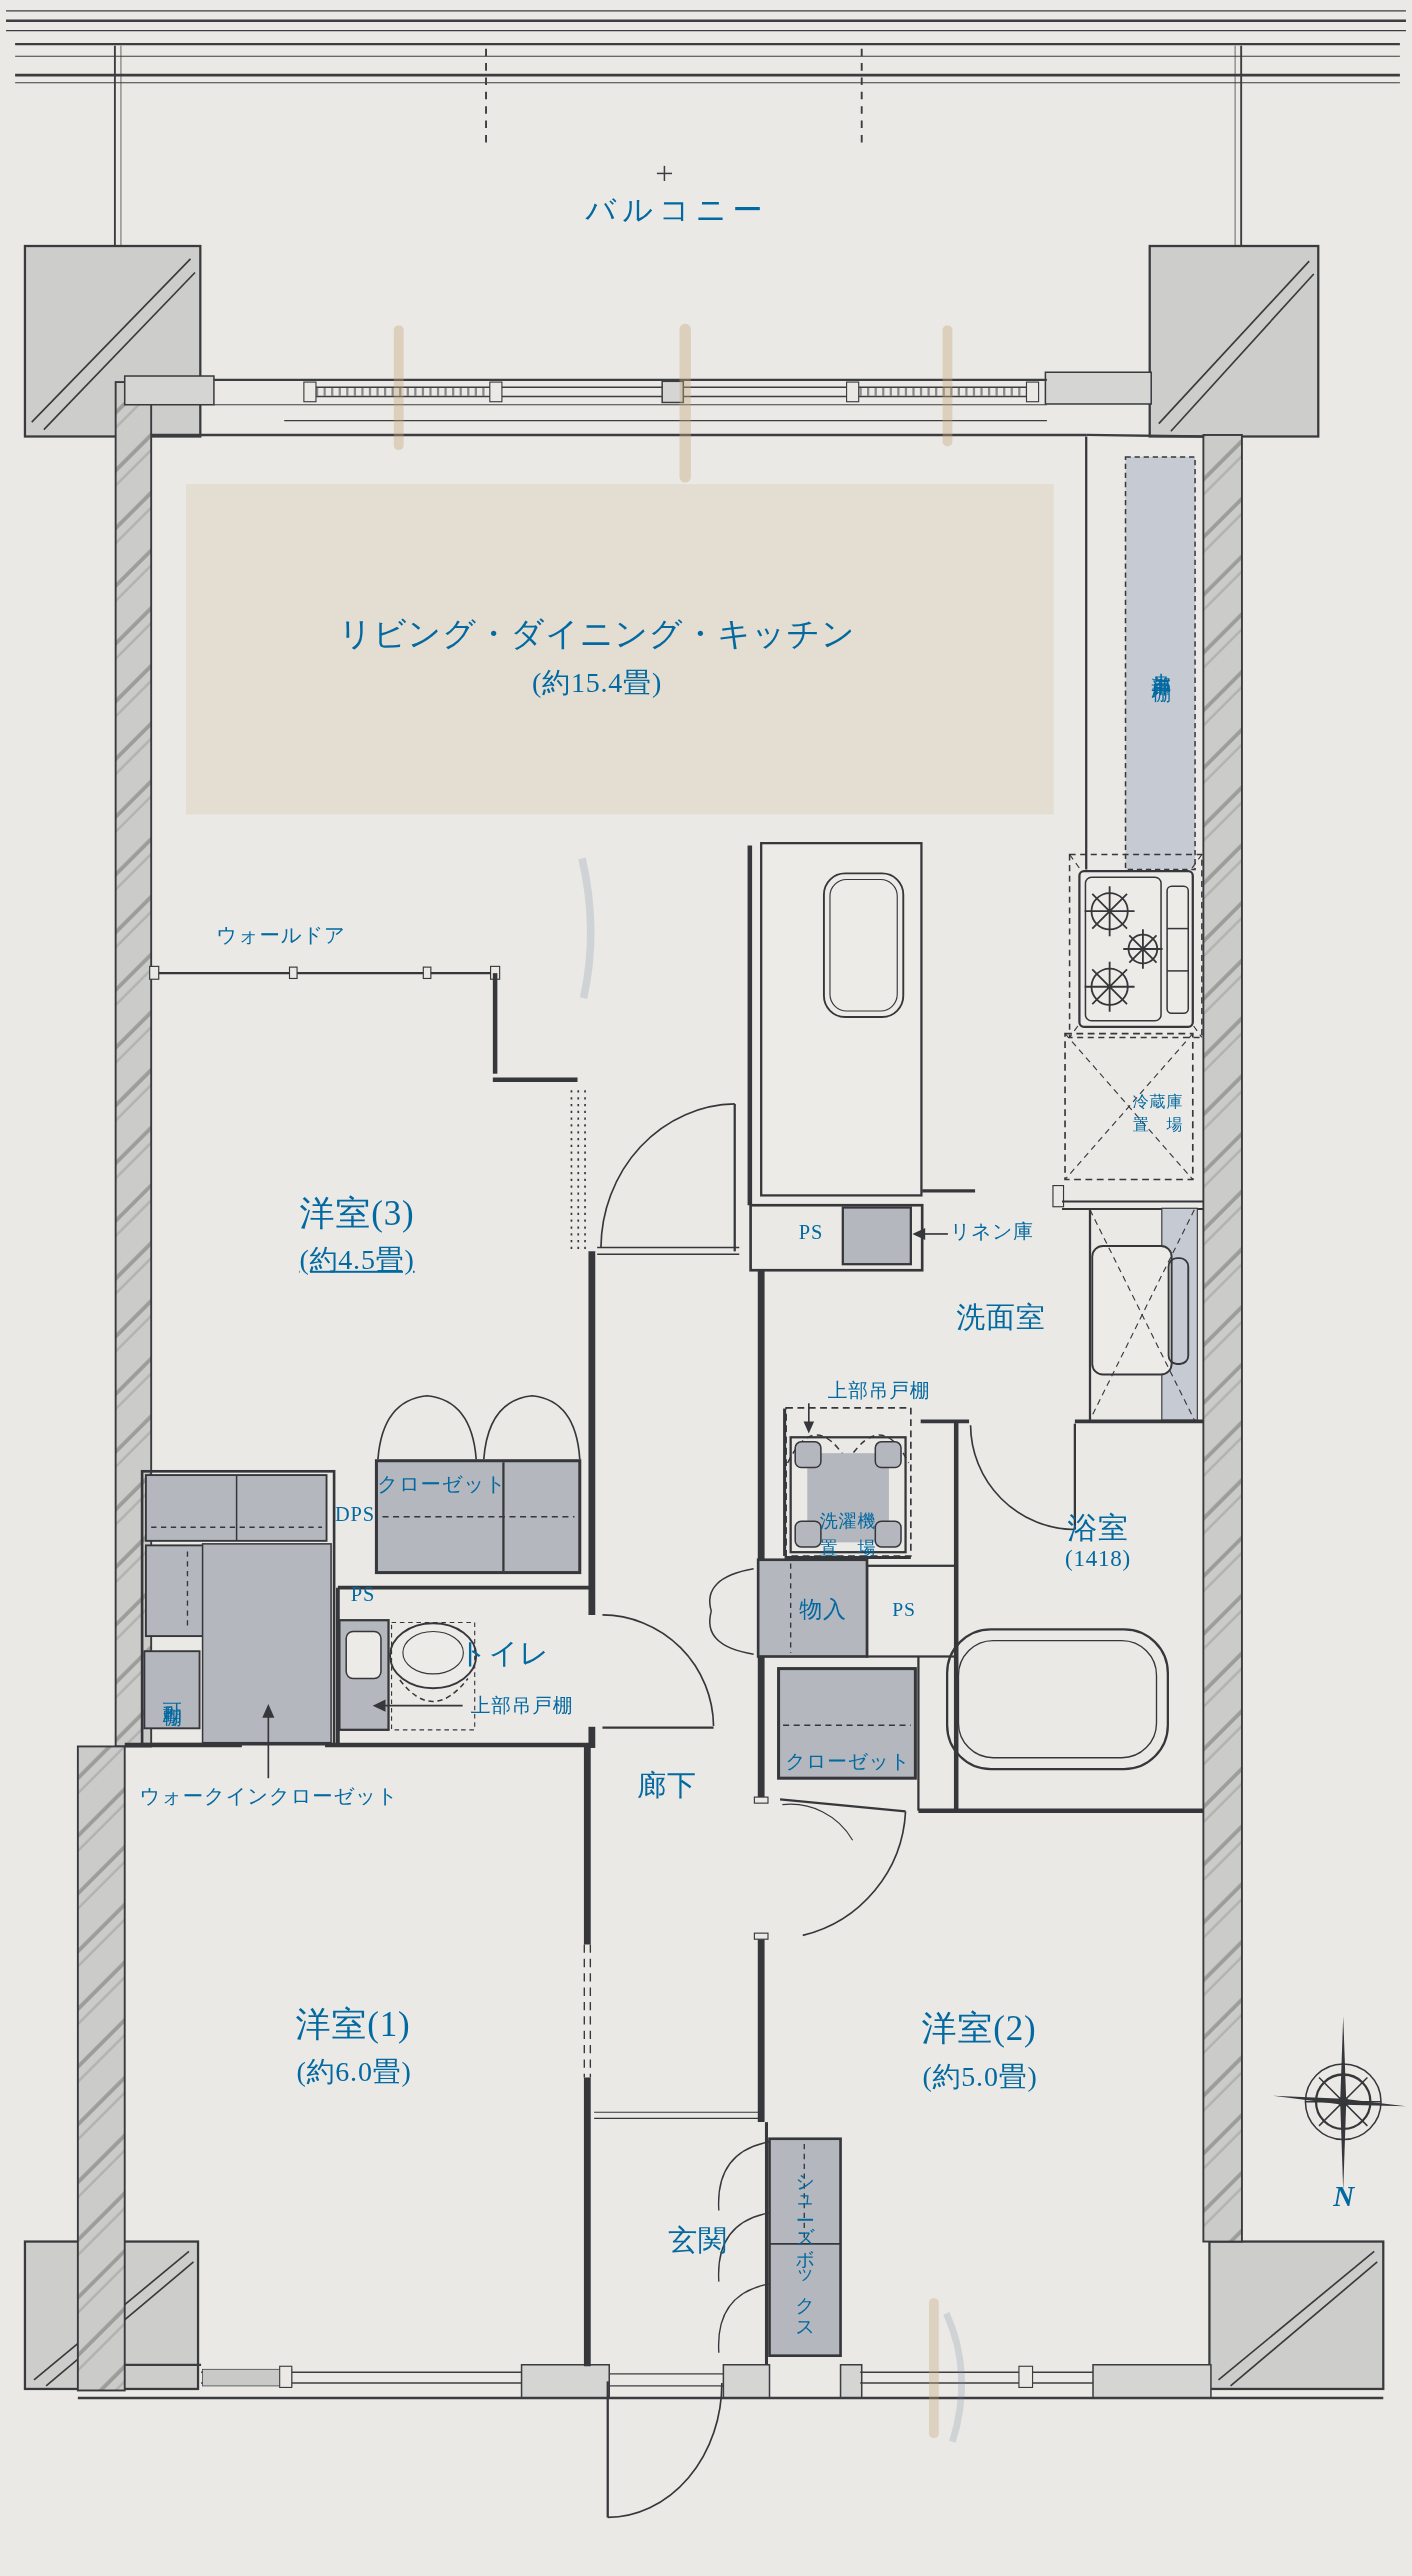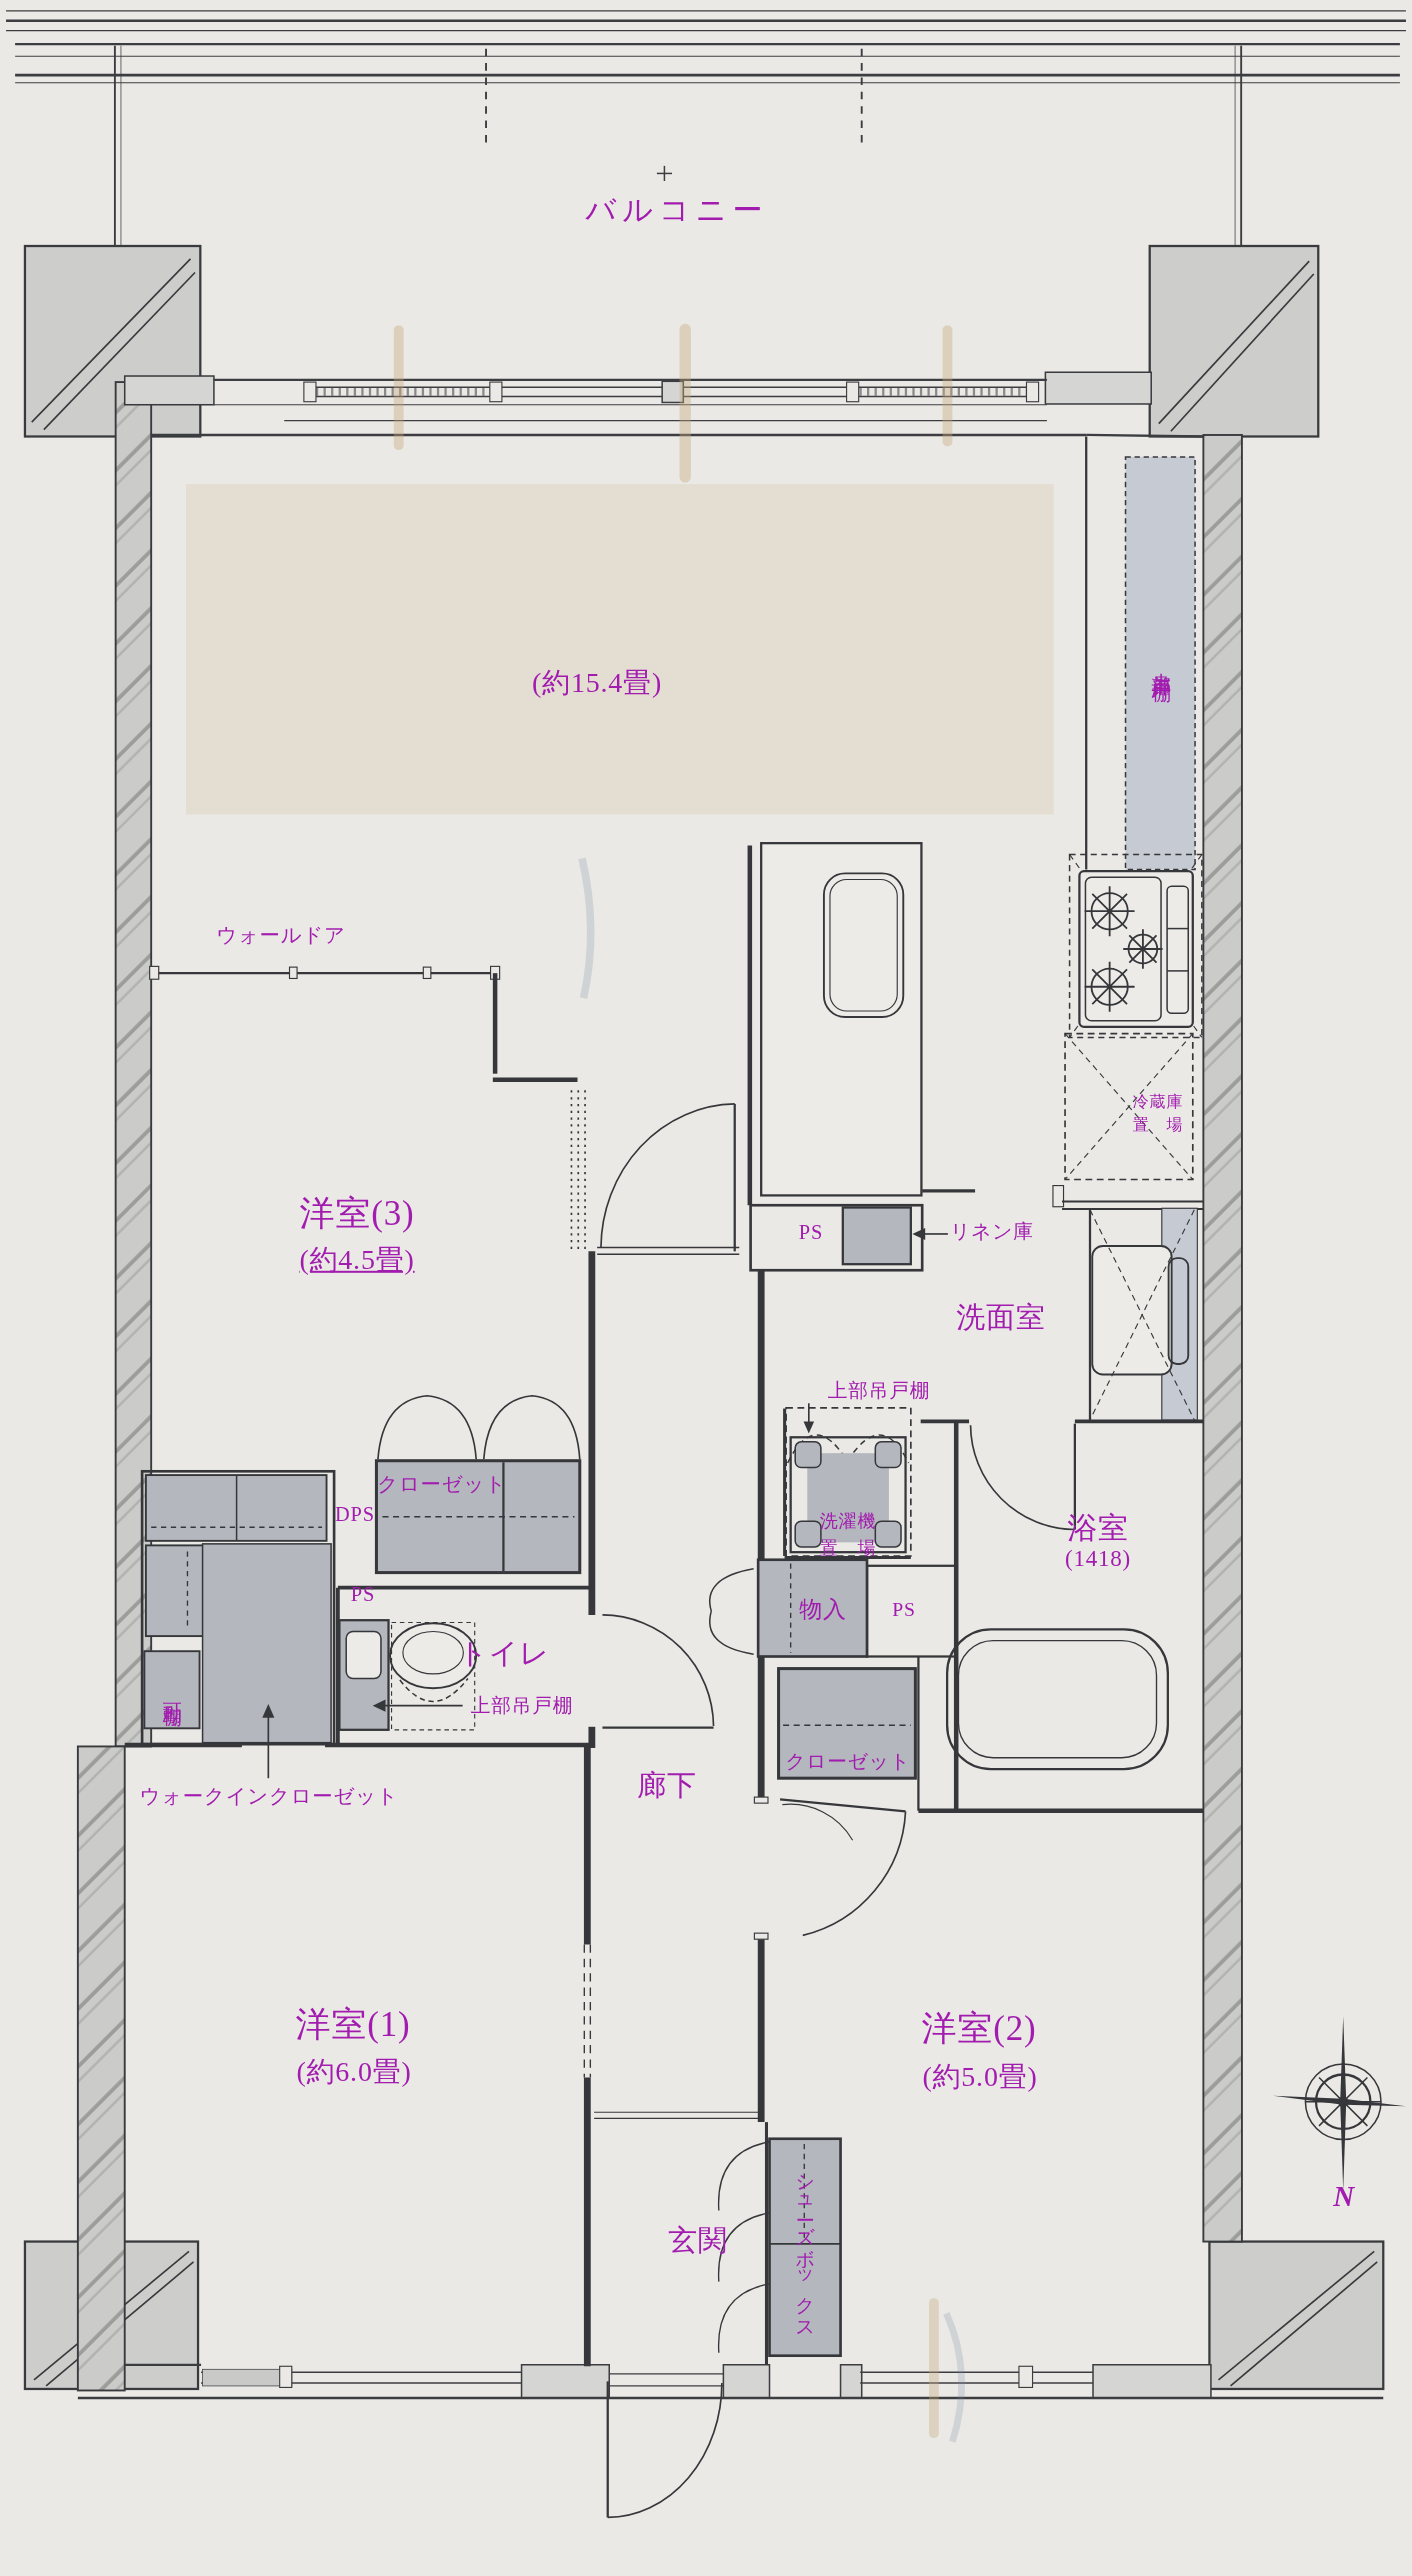--- a/index.html
+++ b/index.html
@@ -1,20 +1,20 @@
 <!DOCTYPE html>
 <html style="font-size:12px"><head>
 <meta charset="utf-8">
 <style>
   html,body{margin:0;padding:0;background:#d8d7d3;}
   #stage{position:relative;width:1412px;height:2576px;background:#eae9e5;overflow:hidden;
          font-family:"Liberation Serif","DejaVu Serif",serif;color:#2e2f33;}
   #linework{position:absolute;left:0;top:0;width:1412px;height:2576px;}
   .label{position:absolute;transform:translate(-50%,-50%);white-space:pre-line;text-align:center;
-         line-height:1.3;letter-spacing:0.8px;color:#a21caf;}
+         line-height:1.3;letter-spacing:0.8px;color:#0369a1;}
   .vert{writing-mode:vertical-rl;text-orientation:upright;letter-spacing:2.3px;}
   .big{font-size:35px;}
   .sub{font-size:28px;}
   .mid{font-size:30px;}
   .small{font-size:20.4px;}
   .tiny{font-size:18px;}
   .wide{letter-spacing:6px;}
   .north{font-size:29px;font-style:italic;font-weight:bold;}
 </style>
 </head>
@@ -283,20 +283,21 @@
     <rect x="899" y="428" width="15" height="210" rx="7" fill="rgba(196,168,120,0.38)"></rect>
     <rect x="1247" y="430" width="13" height="160" rx="6" fill="rgba(196,168,120,0.38)"></rect>
     <rect x="1229" y="3040" width="13" height="185" rx="6" fill="rgba(196,168,120,0.35)"></rect>
     <path d="M770,1135 Q792,1230 772,1320" stroke="rgba(120,130,160,0.22)" stroke-width="10"></path>
     <path d="M1252,3060 Q1288,3140 1260,3230" stroke="rgba(120,130,160,0.22)" stroke-width="9"></path>
   </g>
 </svg>
 
 <div class="label mid wide" style="left:677px;top:209px;">バルコニー</div>
 
+<div class="label big" style="left:597px;top:634px;font-size:33px;">リビング・ダイニング・キッチン</div>
 <div class="label sub" style="left:597px;top:683px;">(約15.4畳)</div>
 
 <div class="label small" style="left:281px;top:935px;">ウォールドア</div>
 
 <div class="label big" style="left:357px;top:1214px;">洋室(3)</div>
 <div class="label sub" style="left:357px;top:1260px;text-decoration:underline;">(約4.5畳)</div>
 
 <div class="label small" style="left:442px;top:1484px;">クローゼット</div>
 <div class="label small" style="left:355px;top:1514px;">DPS</div>
 <div class="label small" style="left:363px;top:1594px;">PS</div>

